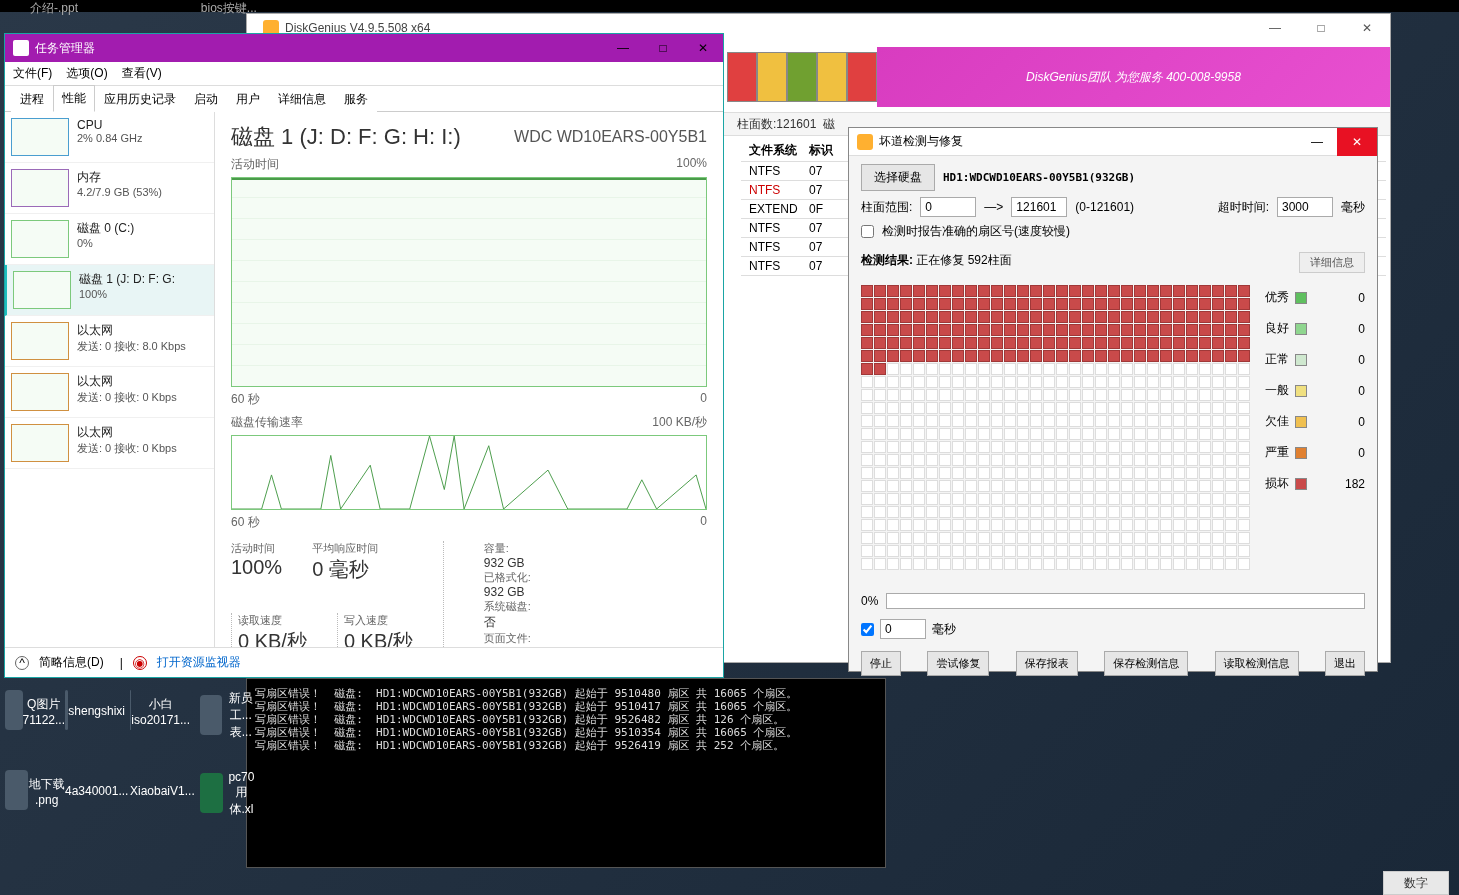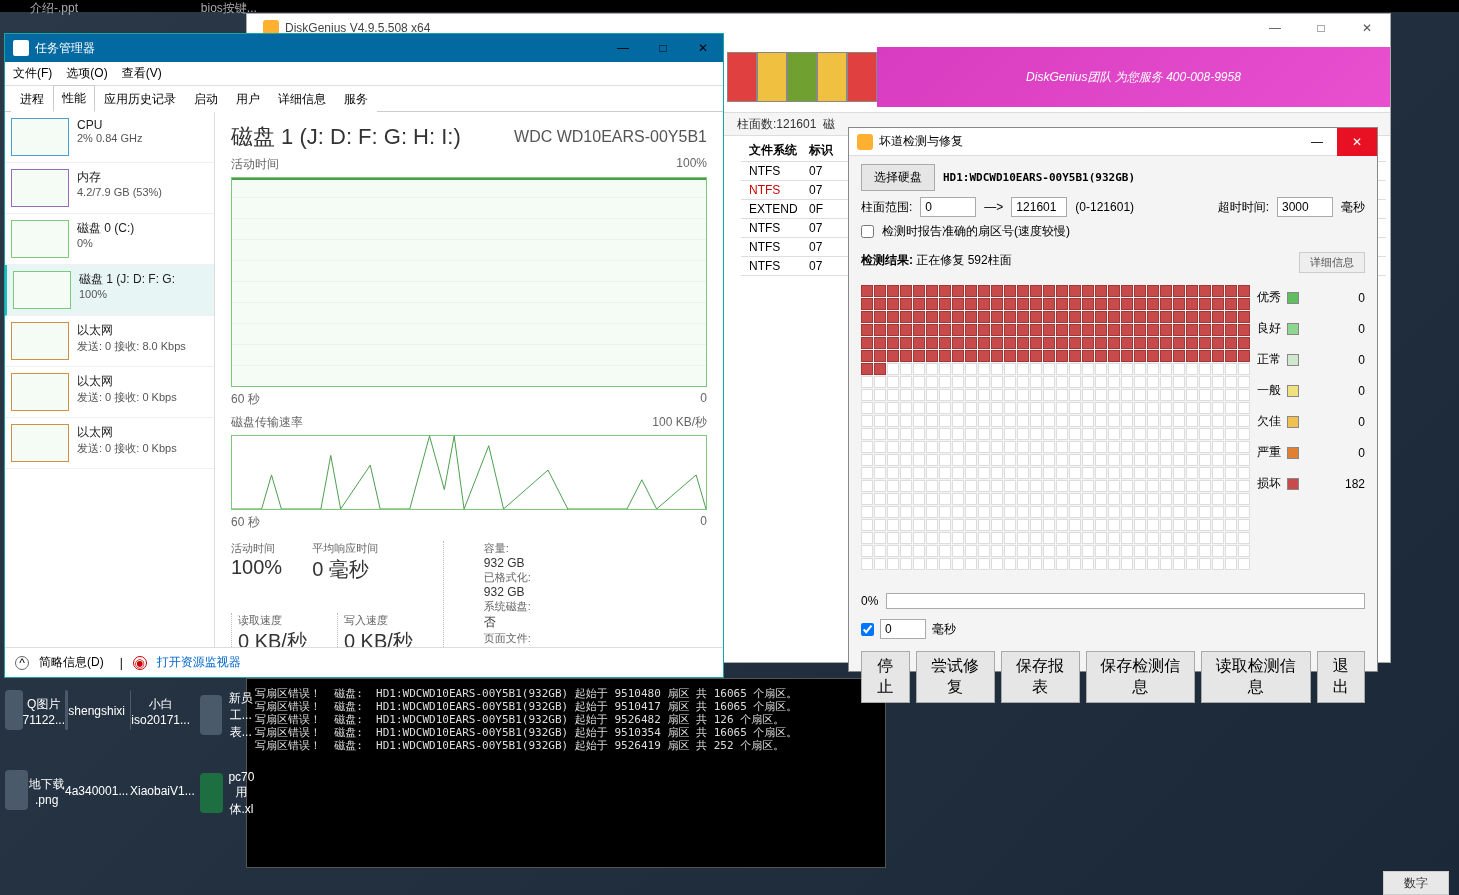--- a/index.html
+++ b/index.html
@@ -25,21 +25,21 @@
 .dg-body{display:flex;height:calc(100% - 122px)}
 .dg-left{width:490px;background:#fff}
 .dg-right{flex:1;background:#fff;padding:4px;font-family:Consolas,monospace;font-size:11px}
 .dg-tbl{display:flex;border-bottom:1px solid #ddd;padding:2px 8px}
 .dg-tbl span:first-child{width:60px}
 .dg-info{text-align:right;padding-right:8px;color:#06c}
 .dg-info div{line-height:14px}
 
 
 .tm{position:absolute;left:4px;top:33px;width:720px;height:645px;background:#fff;border:1px solid #1aa5a5}
-.tm-title{height:28px;background:#0369a1;display:flex;align-items:center;padding:8px 8px;color:#fff}
+.tm-title{height:28px;background:#a21caf;display:flex;align-items:center;padding:8px 8px;color:#fff}
 .tm-title .tmi{width:16px;height:16px;background:#fff;border-radius:2px;margin-right:6px}
 .tm-wc{position:absolute;right:0;top:0;display:flex}
 .tm-wc>div{width:40px;height:28px;display:flex;align-items:center;justify-content:center;color:#000}
 .tm-menu{height:24px;display:flex;align-items:center;padding:0 8px;gap:14px;border-bottom:1px solid #ddd}
 .tm-tabs{height:26px;display:flex;align-items:end;padding:0 6px;border-bottom:1px solid #ccc}
 .tm-tab{padding:4px 8px;border:1px solid transparent;border-bottom:none;position:relative;top:1px;background:#fff}
 .tm-tab.act{border-color:#ccc;border-bottom:1px solid #fff}
 .tm-body{display:flex;height:calc(100% - 108px)}
 .tm-side{width:210px;border-right:1px solid #ddd;overflow:hidden}
 .tm-si{display:flex;padding:6px;gap:8px;border-bottom:1px solid #f0f0f0}
@@ -76,36 +76,36 @@
 .bs-title{height:28px;background:#fff;display:flex;align-items:center;padding:0 8px;border-bottom:1px solid #ddd}
 .bs-title .bsi{width:16px;height:16px;background:#ffb030;border-radius:3px;margin-right:6px}
 .bs-wc{position:absolute;right:0;top:0;display:flex}
 .bs-wc>div{width:40px;height:28px;display:flex;align-items:center;justify-content:center}
 .bs-wc .cl{background:#e81123;color:#fff}
 .bs-top{padding:8px 12px;display:flex;flex-direction:column;gap:6px}
 .bs-row{display:flex;align-items:center;gap:8px}
 .bs-btn{padding:4px 12px;background:#e6e6e6;border:1px solid #aaa}
 .bs-disk{font-family:Consolas,monospace;font-weight:bold;font-size:11px}
 .bs-inp{border:1px solid #aaa;padding:2px 4px;background:#fff;width:56px}
-.bs-mid{display:flex;padding:12px 12px;gap:4px}
+.bs-mid{display:flex;padding:12px 12px;gap:12px}
 .bs-grid{width:392px;height:290px;display:flex;flex-wrap:wrap;align-content:flex-start;gap:1px}
 .bs-cell{width:12px;height:12px}
 .bad{background:#c94a4a;border:1px solid #a03838}
 .emp{background:#fff;border:1px solid #ddd}
 .bs-leg{flex:1;display:flex;flex-direction:column;gap:14px;padding-top:4px}
 .bs-lr{display:flex;align-items:center;gap:6px;font-size:11px}
 .sq{width:12px;height:12px;border:1px solid #888}
 .bs-res{padding:4px 12px;font-size:12px}
 .bs-res b{color:#000}
 .bs-det{float:right;font-size:11px;color:#555;padding:2px 10px;background:#eee;border:1px solid #ccc}
 .bs-prog{padding:6px 12px;display:flex;align-items:center;gap:8px}
 .bs-pb{flex:1;height:16px;border:1px solid #aaa;background:#fff}
 .bs-opt{padding:4px 12px;display:flex;align-items:center;gap:6px;font-size:11px}
 .bs-btns{padding:8px 12px;display:flex;gap:6px;justify-content:space-between}
-.bs-btns button{padding:4px 8px;border:1px solid #aaa;background:#e6e6e6;font-size:16px}
+.bs-btns button{padding:4px 8px;border:1px solid #aaa;background:#e6e6e6;font-size:11px}
 
 
 .tb{position:absolute;bottom:0;right:10px;height:24px;background:#e8e8e8;border:1px solid #ccc;display:flex;align-items:center;padding:0 20px;font-size:11px;color:#333}
 
 svg.spk{position:absolute;inset:0;width:100%;height:100%}
 </style>
 </head>
 <body>
 
 <div class="desktop">

